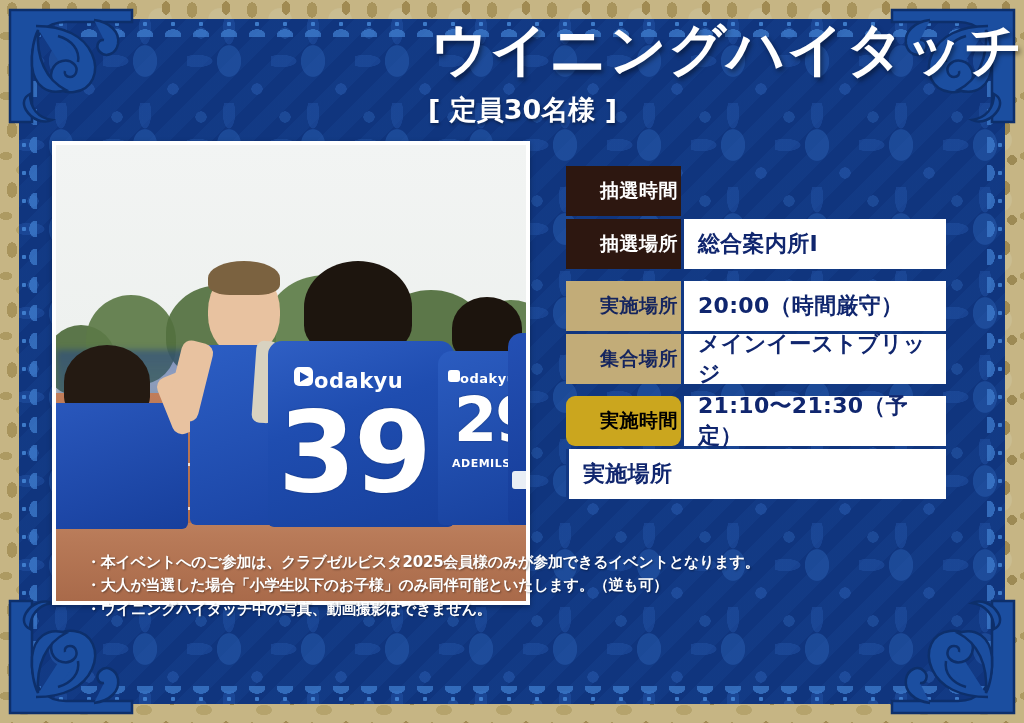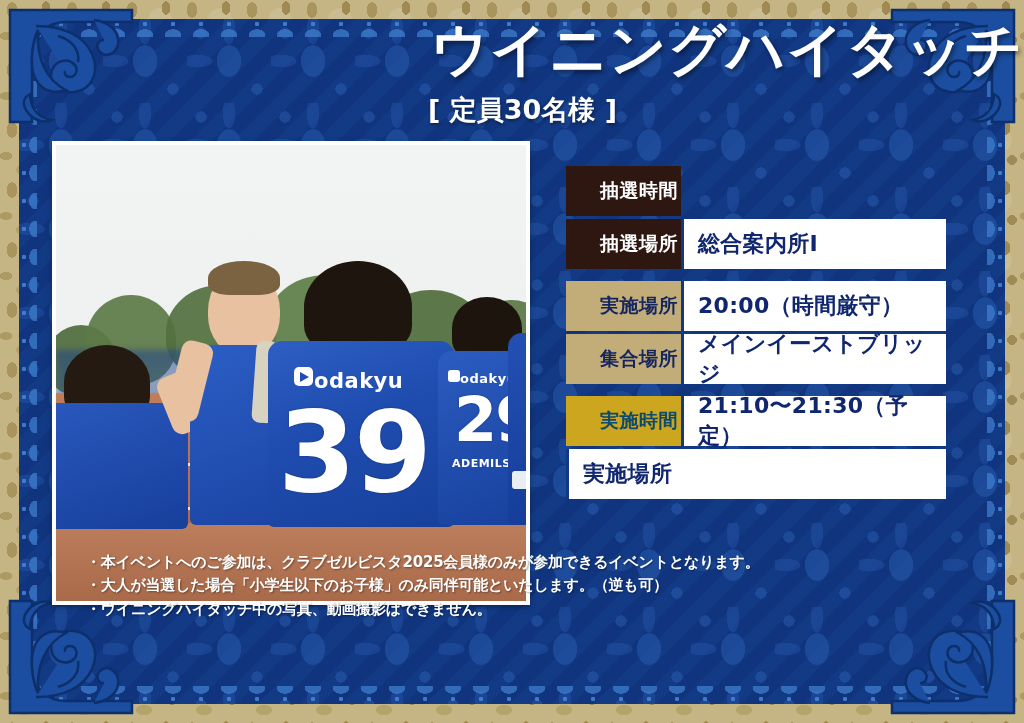--- a/index.html
+++ b/index.html
@@ -218,21 +218,21 @@
     display: flex;
     align-items: center;
     justify-content: center;
     font-size: 19px;
     font-weight: bold;
     letter-spacing: 0.5px;
     padding-left: 31px;
   }
   .lbl.dark  { background: #2d1710; color: #ffffff; }
   .lbl.tan   { background: #c2ac78; color: #15255e; }
-  .lbl.gold  { background: #cba61e; color: #0c4a6e; }
+  .lbl.gold  { background: #cba61e; color: #000000; border-radius: 9px; }
   .val {
     flex: 1;
     background: #ffffff;
     display: flex;
     align-items: center;
     padding-left: 14px;
     font-size: 22px;
     font-weight: bold;
     color: #10266e;
     letter-spacing: 0.3px;

